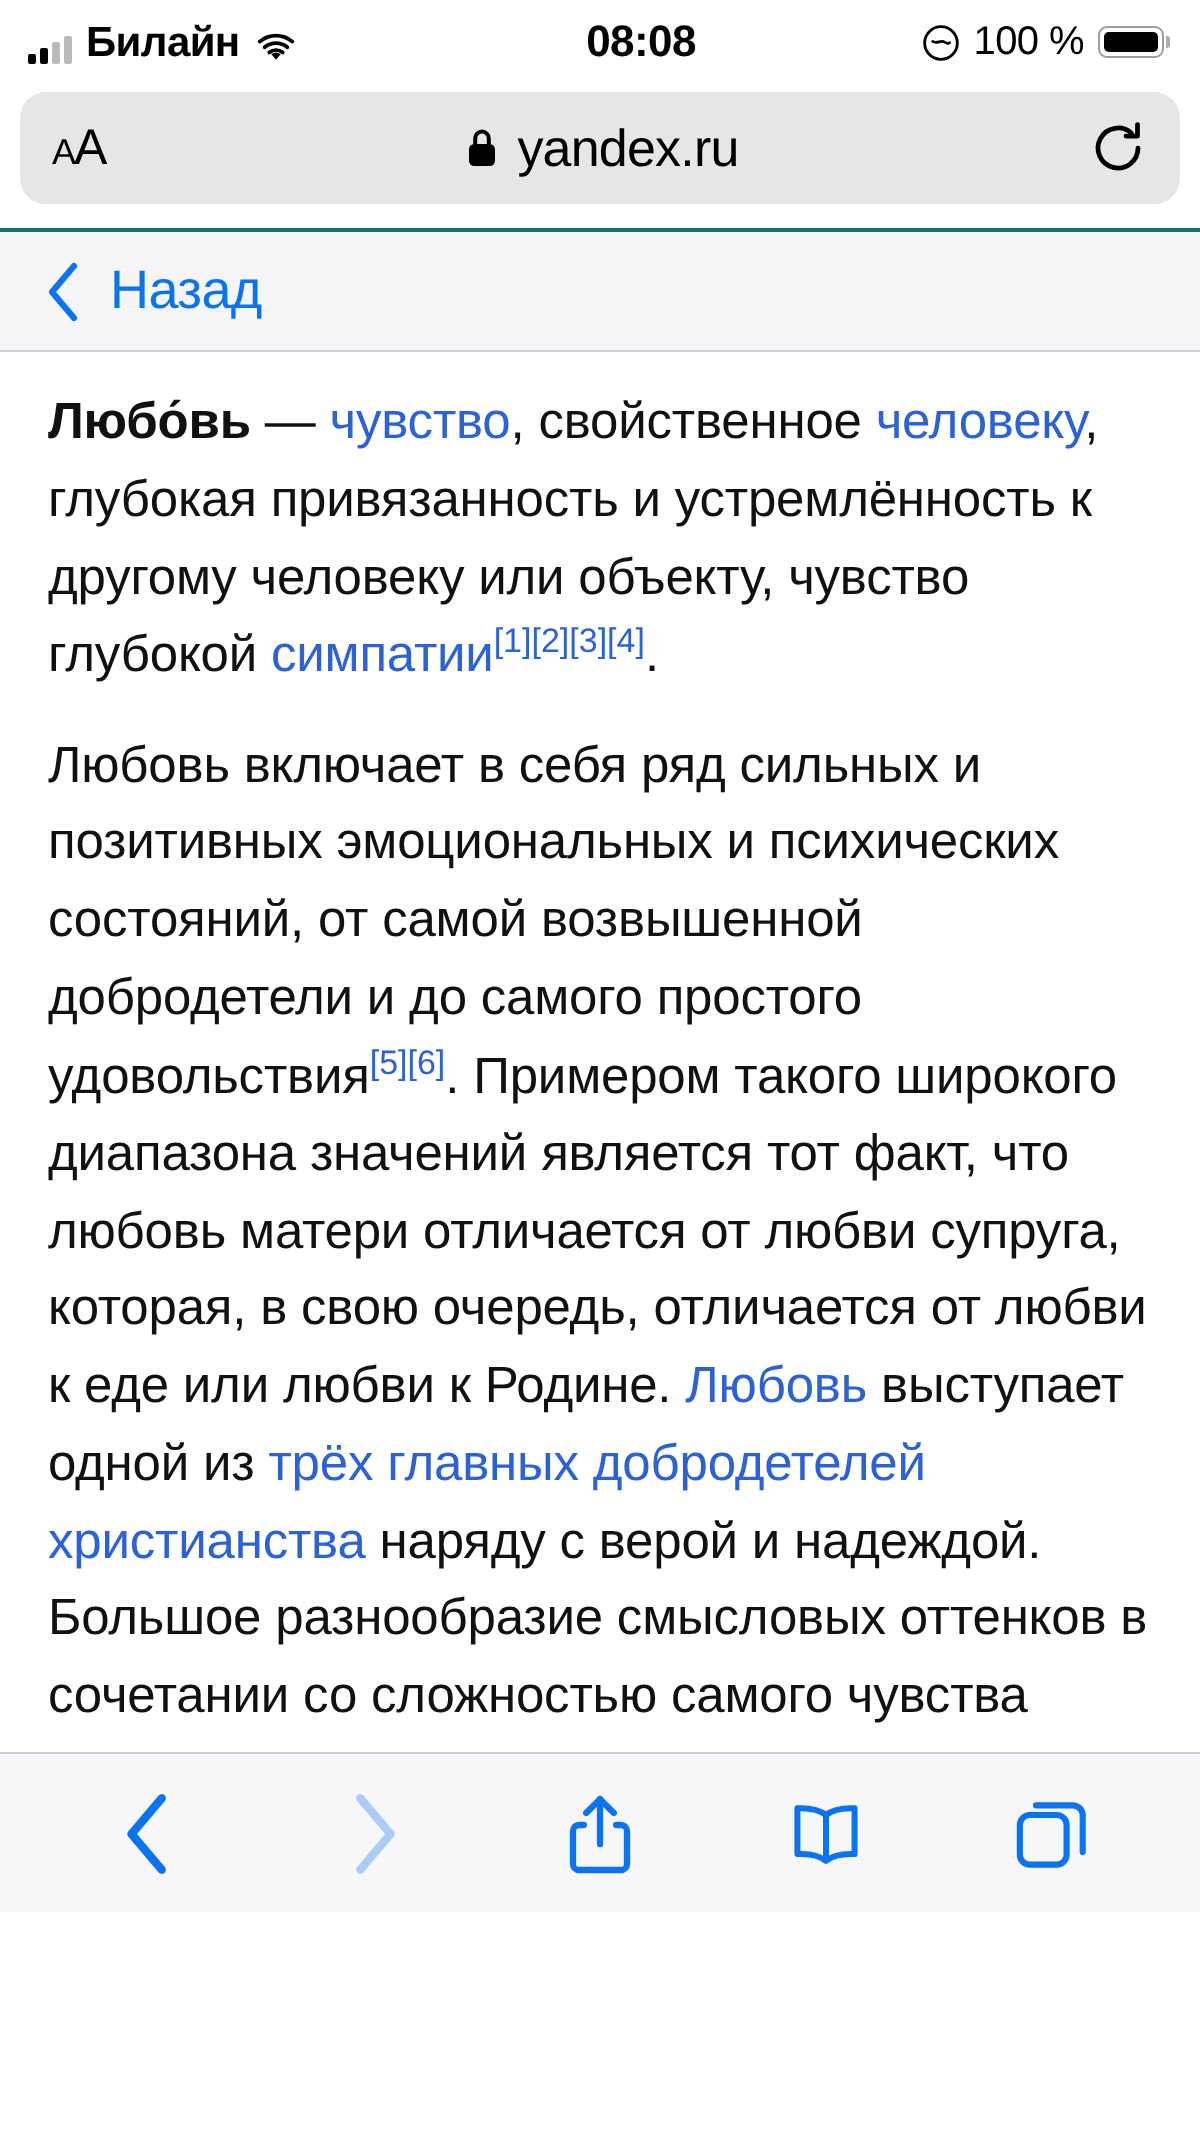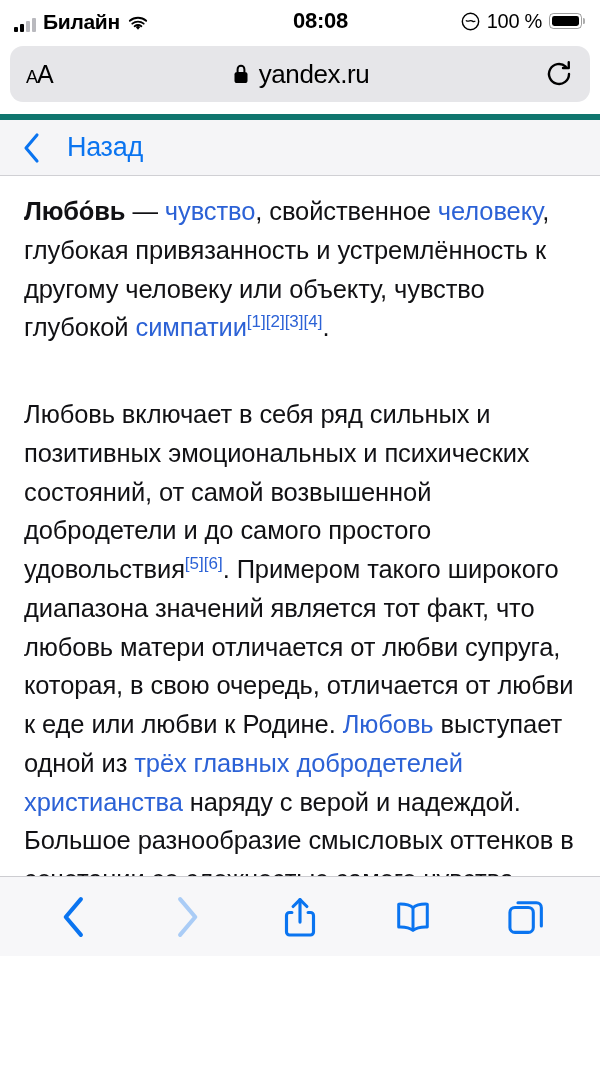--- a/index.html
+++ b/index.html
@@ -141,27 +141,27 @@
     font-size: 26px;
     font-weight: 400;
     color: #000;
     letter-spacing: -0.4px;
   }
   .reload { margin-left: auto; }
 
   
   .back-strip {
     background: #f5f5f7;
-    border-top: 6px solid #0f766e;
+    border-top: 2px solid #0f766e;
     border-bottom: 1px solid #d0d0d4;
     height: 62px;
     display: flex;
     align-items: center;
     padding-left: 22px;
-    gap: 25px;
+    gap: 13px;
     flex: 0 0 auto;
   }
   .back-chevron { display: block; }
   .back-label {
     font-size: 27px;
     color: #0a74f0;
     font-weight: 500;
     letter-spacing: -0.3px;
   }
 
@@ -172,21 +172,21 @@
     padding: 16px 22px 0 24px;
     background: #ffffff;
   }
   .para {
     font-size: 25.5px;
     line-height: 1.52;
     color: #111114;
     margin: 0 0 26px 0;
     letter-spacing: -0.1px;
   }
-  .para.lead { margin-bottom: 48px; }
+  .para.lead { margin-bottom: 16px; }
   .term { font-weight: 700; }
   .wlink { color: #2c62d6; }
   .ref {
     color: #2c62d6;
     font-size: 17px;
     vertical-align: super;
     letter-spacing: 0;
   }
   .dash { color: #111114; }
 

